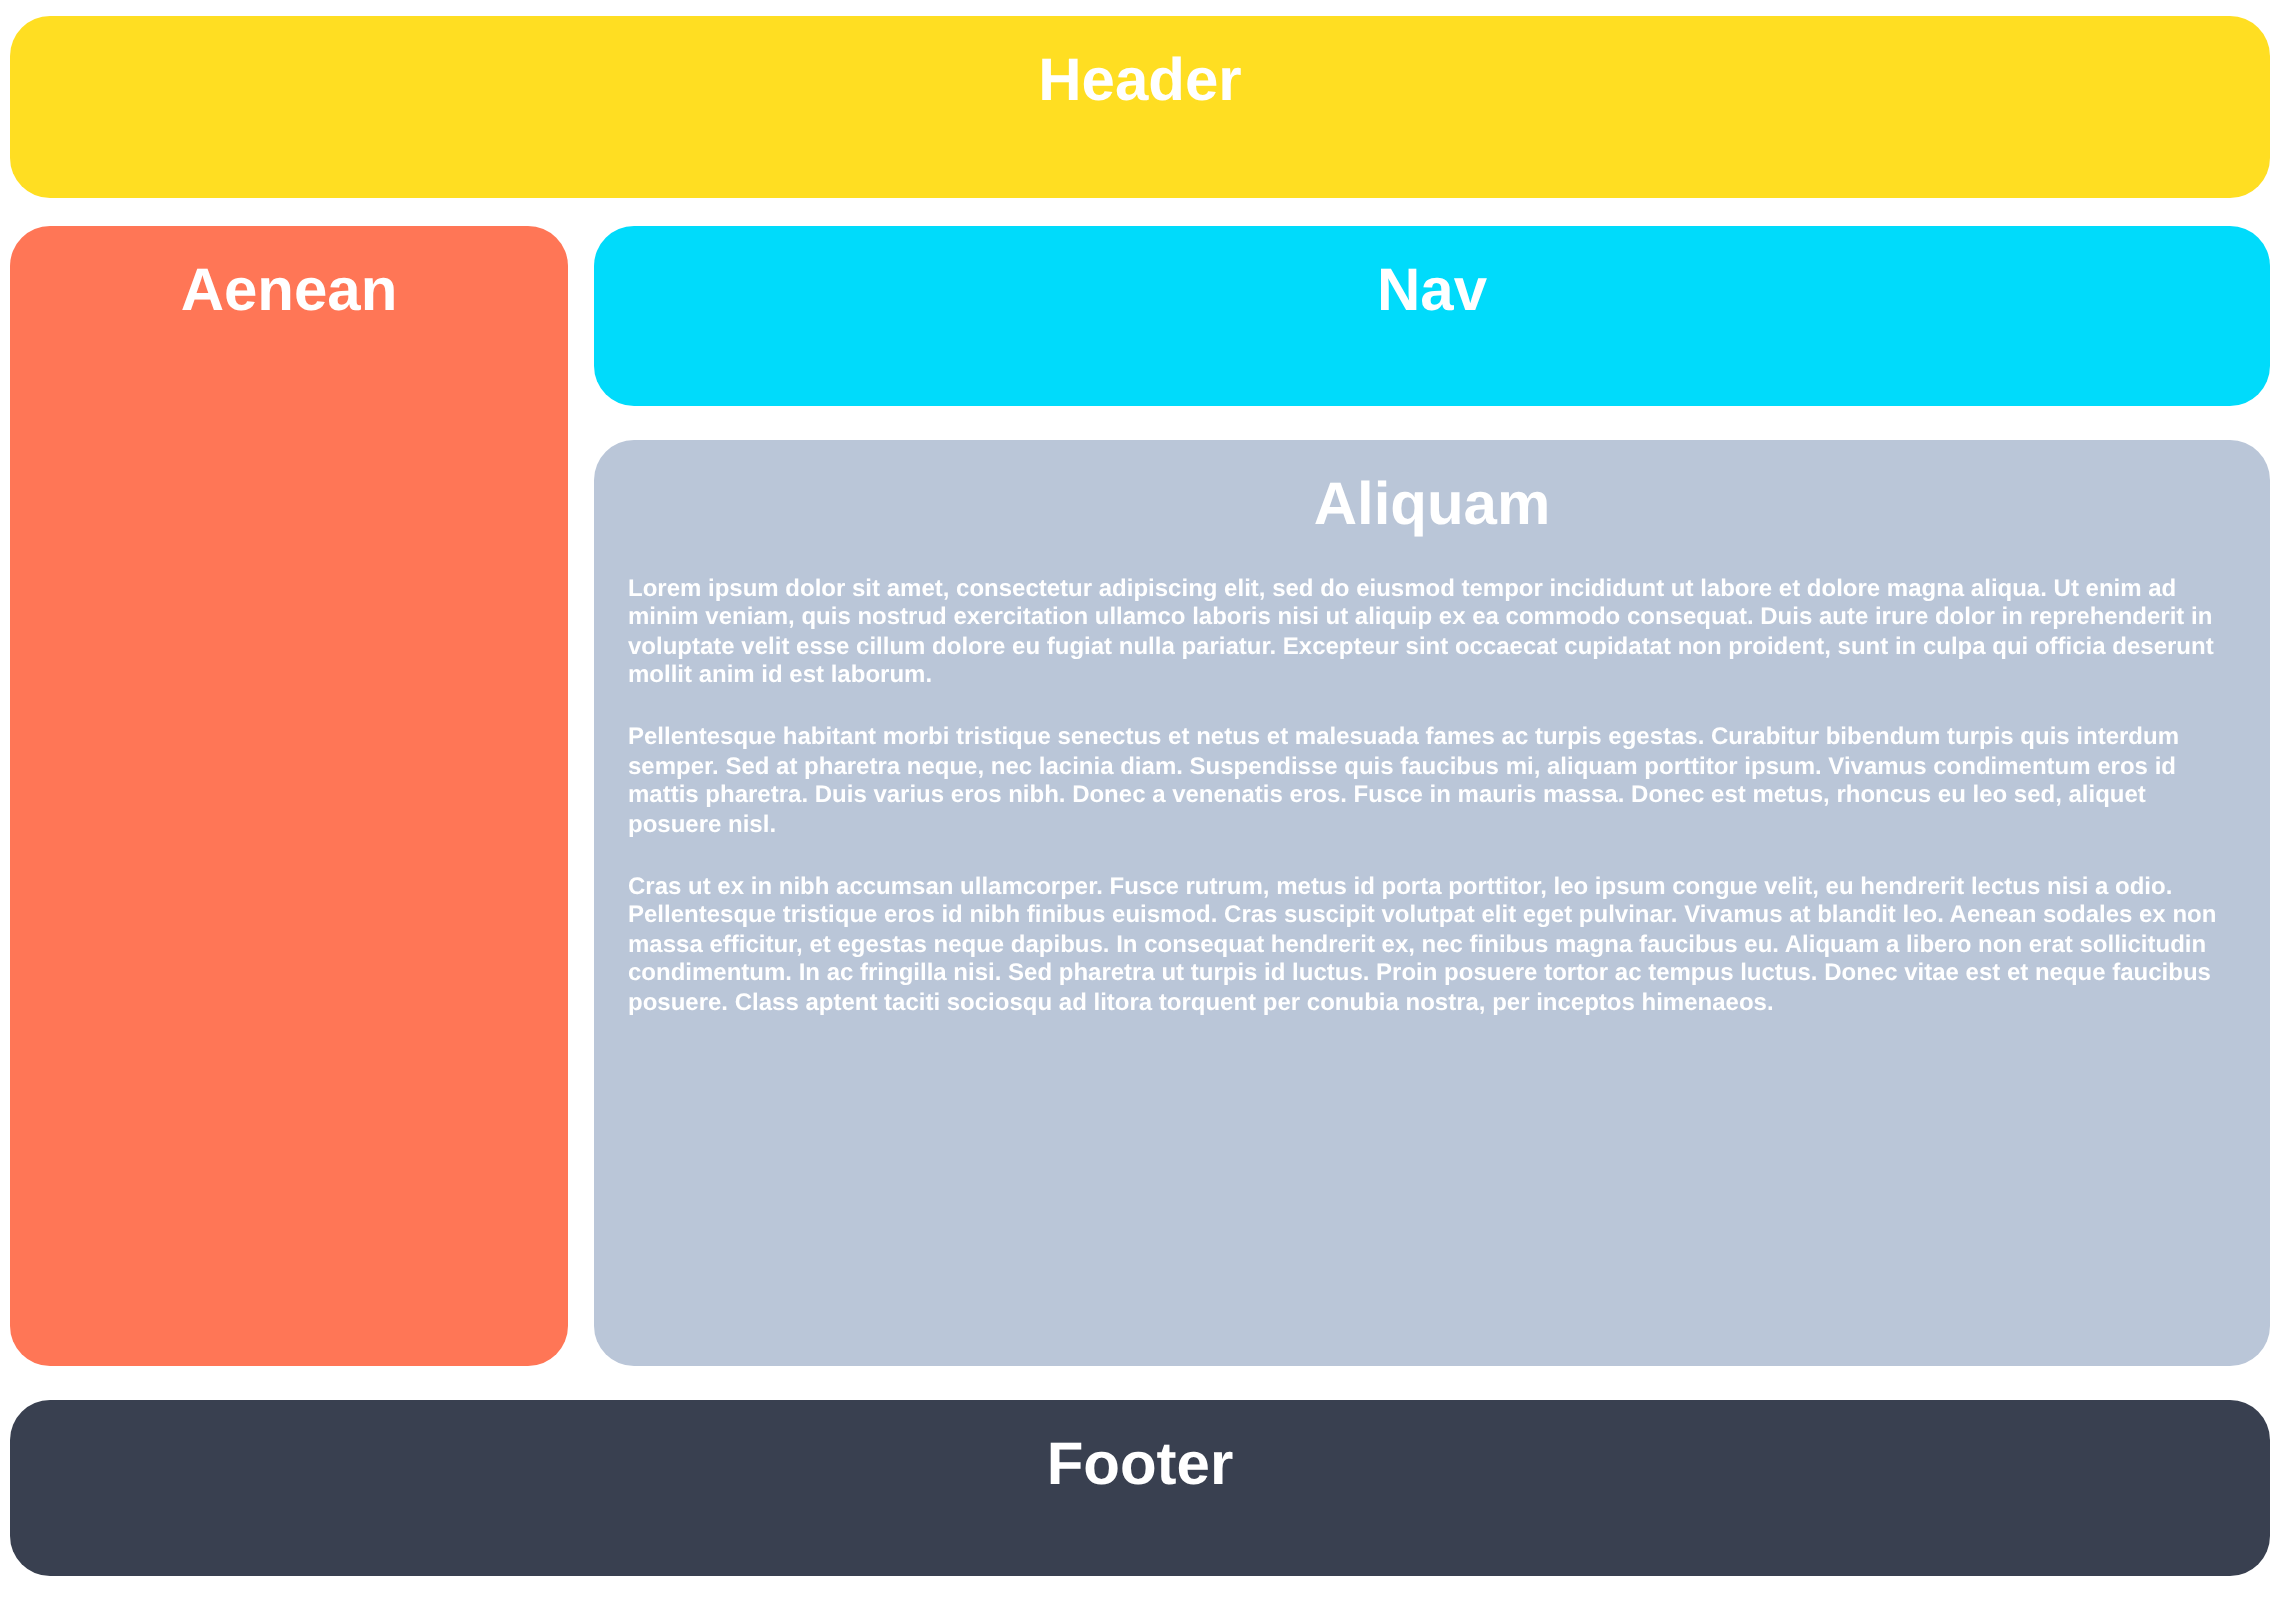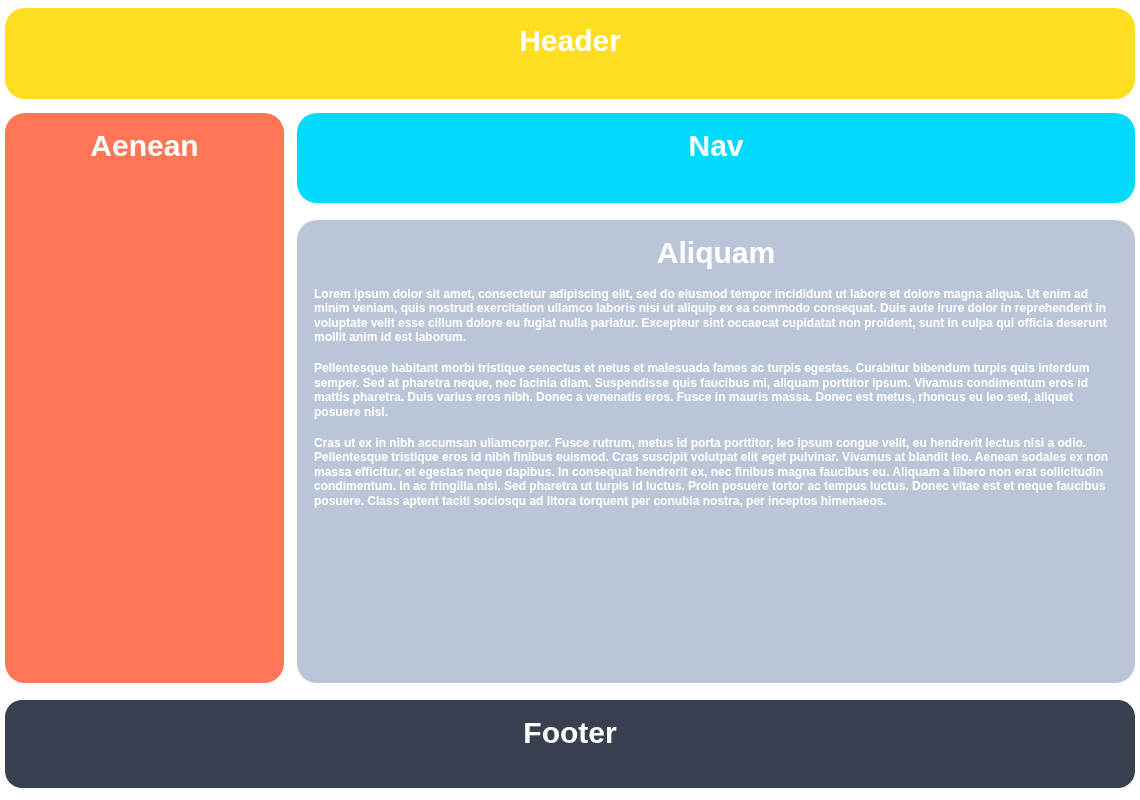--- a/index.html
+++ b/index.html
@@ -67,21 +67,20 @@
   }
   .article p {
     font-size: 12px;
     line-height: 1.22;
     margin: 16px 0;
   }
   .site-footer {
     height: 88px;
     flex: 0 0 88px;
     background: var(--footer-bg, #394050);
-    border-radius: 17px;
   }
 </style>
 </head>
 <body>
 
 <div class="page">
 
   <header class="box site-header">
     <h2>Header</h2>
   </header>

